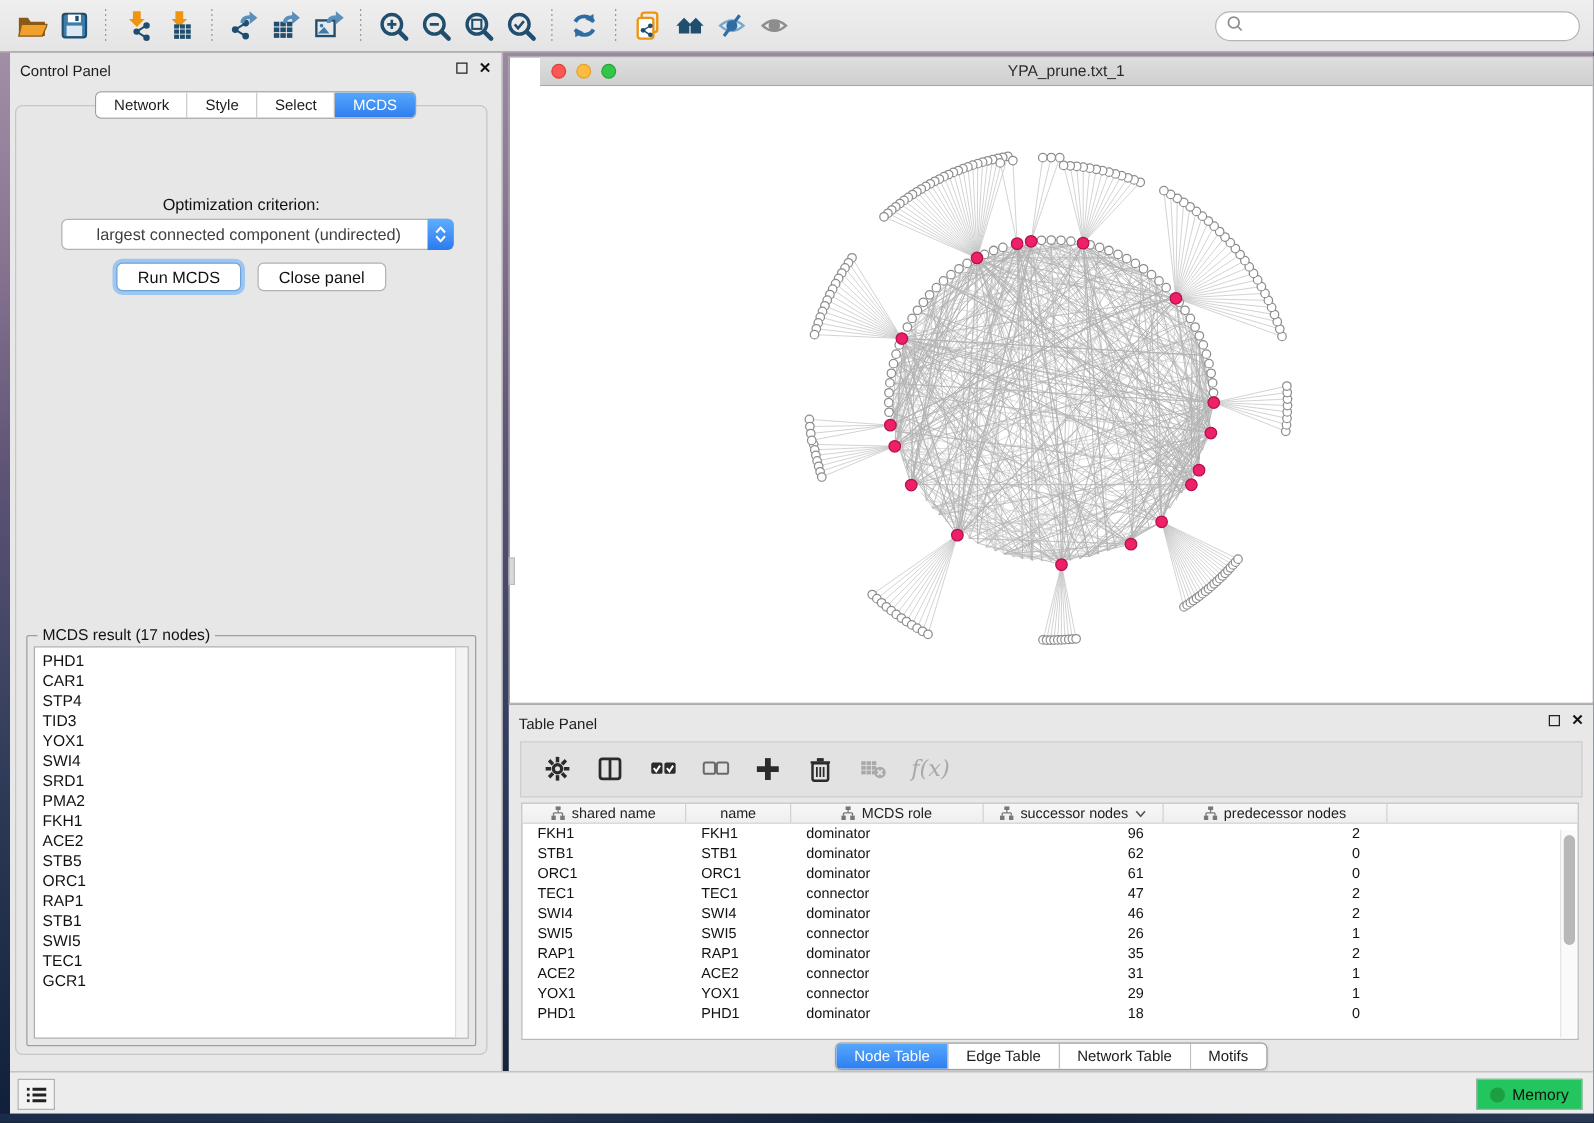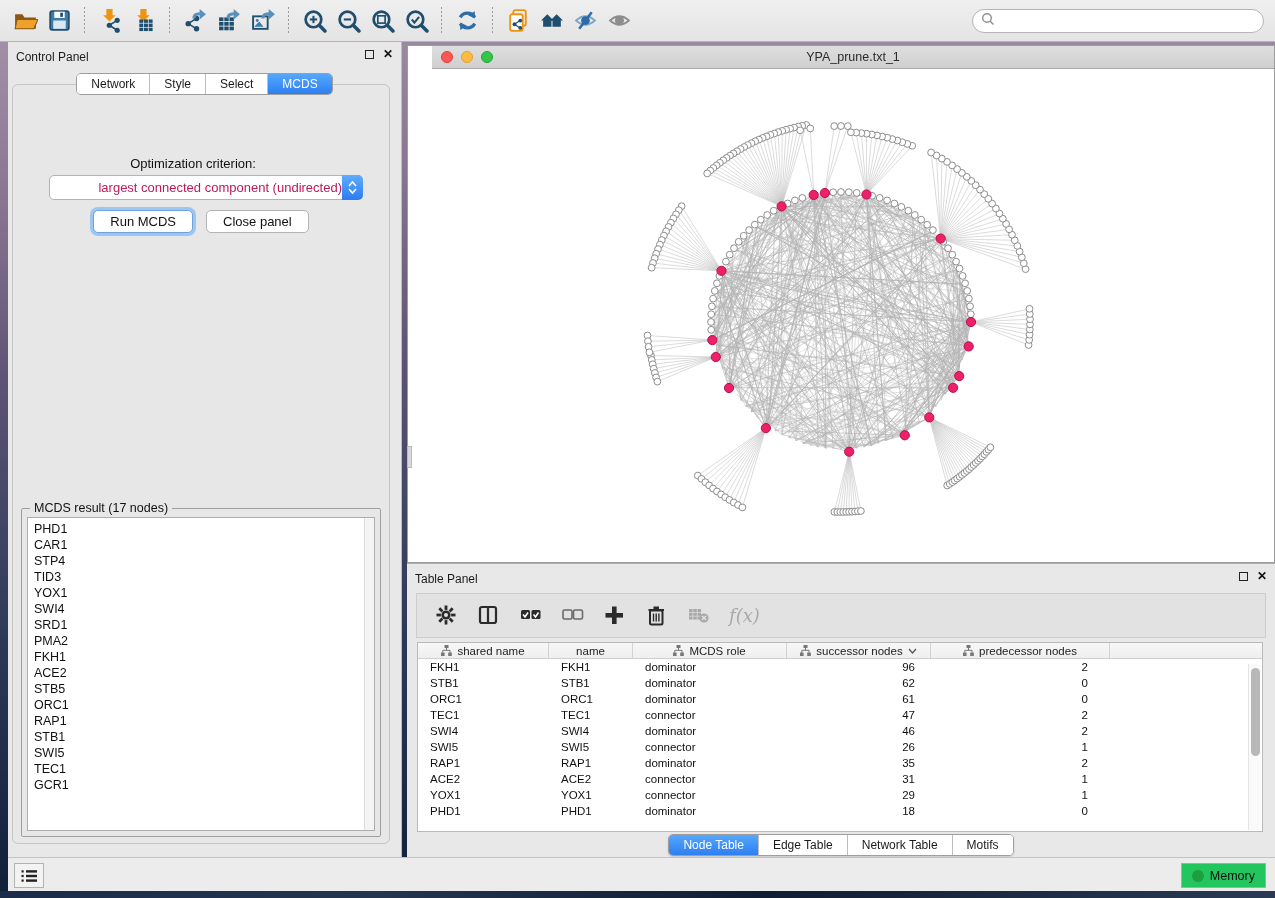--- a/index.html
+++ b/index.html
@@ -39,21 +39,21 @@
     border-right:1px solid #bdbdbd; display:flex; align-items:center; cursor:pointer; }
   .seg .segbtn:last-child { border-right:none; }
   .seg .segbtn.active { background:linear-gradient(#55a7fd,#2e7ef0); color:#fff; }
   .cp-tabs { position:absolute; left:0; right:0; top:31px; display:flex; justify-content:center; z-index:3; }
 
   .cp-inner { position:absolute; left:4px; right:11px; top:42px; bottom:13px;
     background:#e7e7e7; border:1px solid #c6c6c6; border-radius:6px; }
   .opt-label { position:absolute; left:0; right:16px; top:71px; text-align:center; font-size:13px; color:#111; }
   .combo { position:absolute; left:36px; top:90px; width:314px; height:25px; background:#fff;
     border:1px solid #b3b3b3; border-radius:5px; display:flex; align-items:center; cursor:pointer; }
-  .combo .combo-text { flex:1; text-align:right; font-size:13px; color:#be185d; padding-left:6px; }
+  .combo .combo-text { flex:1; text-align:center; font-size:13px; color:#404040; padding-left:6px; }
   .combo .stepper { width:21px; height:25px; margin-right:-1px; border-radius:0 5px 5px 0;
     background:linear-gradient(#5fadfe,#2d7bee); display:flex; flex-direction:column; align-items:center; justify-content:center; gap:1px; }
   .combo .stepper svg { display:block; }
   .btnrow { position:absolute; left:0; right:0; top:125px; display:flex; justify-content:center; gap:13px; }
   .mac-btn { height:23px; padding:0 16px; background:#fff; border:1px solid #b3b3b3; border-radius:5px;
     font-size:13px; color:#111; cursor:pointer; }
   .mac-btn.focused { box-shadow:0 0 0 3px #9dc7f2; border-color:#6ea3d8; }
 
   .groupbox { position:absolute; left:8px; right:8px; top:423px; bottom:6px;
     border:1px solid #9f9f9f; border-radius:2px; }

